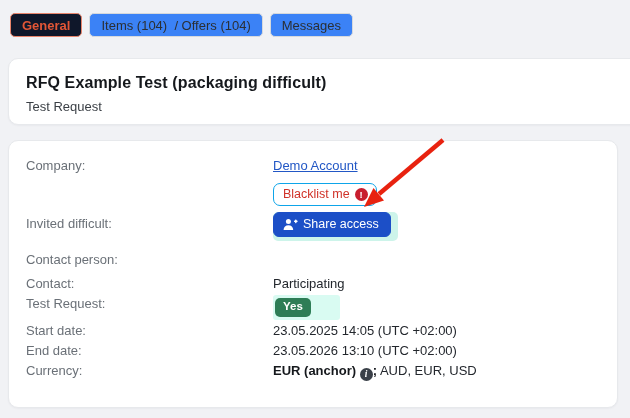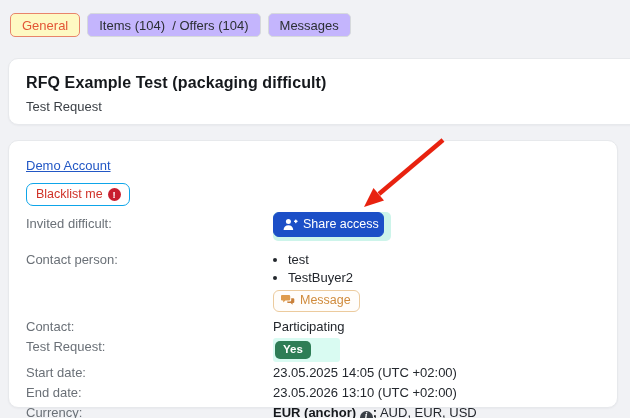--- a/index.html
+++ b/index.html
@@ -11,25 +11,25 @@
     overflow:hidden;
   }
   .page { position:relative; width:630px; height:418px; }
 
   
   .tabbar { display:flex; gap:7px; padding:13px 0 0 10px; }
   .tab {
     display:inline-flex; align-items:center;
     height:24px; padding:0 11px;
     font-size:13px; border-radius:5px;
-    border:1px solid #d6d9dc; background:#c4b5fd; color:#2b2f33;
+    border:1px solid #d6d9dc; background:#3b82f6; color:#2b2f33;
     cursor:pointer; white-space:pre;
   }
   .tab.active {
-    background:#fef9c3; border-color:#e8846b; color:#e25636; font-weight:400;
+    background:#0f172a; border-color:#e8846b; color:#e25636; font-weight:700;
   }
 
   
   .card {
     background:#ffffff; border:1px solid #e7e9ec; border-radius:10px;
     box-shadow:0 1px 2px rgba(20,30,50,0.04);
   }
   .title-card {
     position:absolute; left:8px; top:58px; width:640px; height:67px;
     padding:15px 17px;
@@ -67,21 +67,21 @@
     display:inline-flex; align-items:center; justify-content:center;
     width:13px; height:13px; border-radius:50%;
     font-size:9.5px; font-weight:700; color:#fff; line-height:1;
   }
   .circle-ic.red { background:#c81e2e; }
   .circle-ic.dark { background:#3a4048; width:13px; height:13px; font-style:italic; font-family:"Liberation Serif",serif; }
 
   .share-wrap { display:inline-block; background:#cdf4ea; border-radius:5px; padding:0 7px 4px 0; }
   .btn-share {
     background:#1c4fc7; border:1px solid #1c4fc7; color:#ffffff;
-    padding:5px 4px 5px 9px;
+    padding:5px 11px 5px 9px;
   }
 
   ul.contact-list { list-style:disc; padding-left:15px; margin:0 0 3px 0; }
   ul.contact-list li { line-height:18px; font-size:13px; color:#23272d; }
 
   .btn-message {
     background:#fffdfb; border:1px solid #eccb9e; color:#d08b3c;
     padding:3px 8px 4px 7px; border-radius:6px;
   }
 
@@ -111,20 +111,21 @@
   </div>
 
   <div class="card title-card">
     <h1>RFQ Example Test (packaging difficult)</h1>
     <div class="subtitle">Test Request</div>
   </div>
 
   <div class="card details-card">
 
     <div class="row row-company">
+      <div class="label">Company:</div>
       <div class="value">
         <a class="link">Demo Account</a><br>
         <button class="btn btn-blacklist">
           <span>Blacklist me</span>
           <span class="circle-ic red">!</span>
         </button>
       </div>
     </div>
 
     <div class="row row-invited">
@@ -139,33 +140,20 @@
               <rect x="12.05" y="1.55" width="1.5" height="3.6" rx="0.6" fill="#fff"></rect>
             </svg>
             <span>Share access</span>
           </button>
         </span>
       </div>
     </div>
 
     <div class="row row-contact">
       <div class="label">Contact person:</div>
-      <div class="value">
-        <ul class="contact-list">
-          <li>test</li>
-          <li>TestBuyer2</li>
-        </ul>
-        <button class="btn btn-message">
-          <svg class="ic-svg" width="14" height="12" viewBox="0 0 14 12">
-            <path d="M1 1 h7 a1.2 1.2 0 0 1 1.2 1.2 v3 a1.2 1.2 0 0 1 -1.2 1.2 h-3.6 l-2.2 2 v-2 h-1.2 a1.2 1.2 0 0 1 -1.2 -1.2 v-3 A1.2 1.2 0 0 1 1 1 Z" fill="#df9c4e"></path>
-            <path d="M10.2 4.2 h2 a1.1 1.1 0 0 1 1.1 1.1 v2.6 a1.1 1.1 0 0 1 -1.1 1.1 h-0.6 v1.8 l-2 -1.8 h-2.4 a1.1 1.1 0 0 1 -1.1 -1.1 v-0.4 h2.9 a1.2 1.2 0 0 0 1.2 -1.2 Z" fill="#c9803a"></path>
-          </svg>
-          <span>Message</span>
-        </button>
-      </div>
     </div>
 
     <div class="row row-plain">
       <div class="label">Contact:</div>
       <div class="value">Participating</div>
     </div>
 
     <div class="row row-plain">
       <div class="label">Test Request:</div>
       <div class="value">

